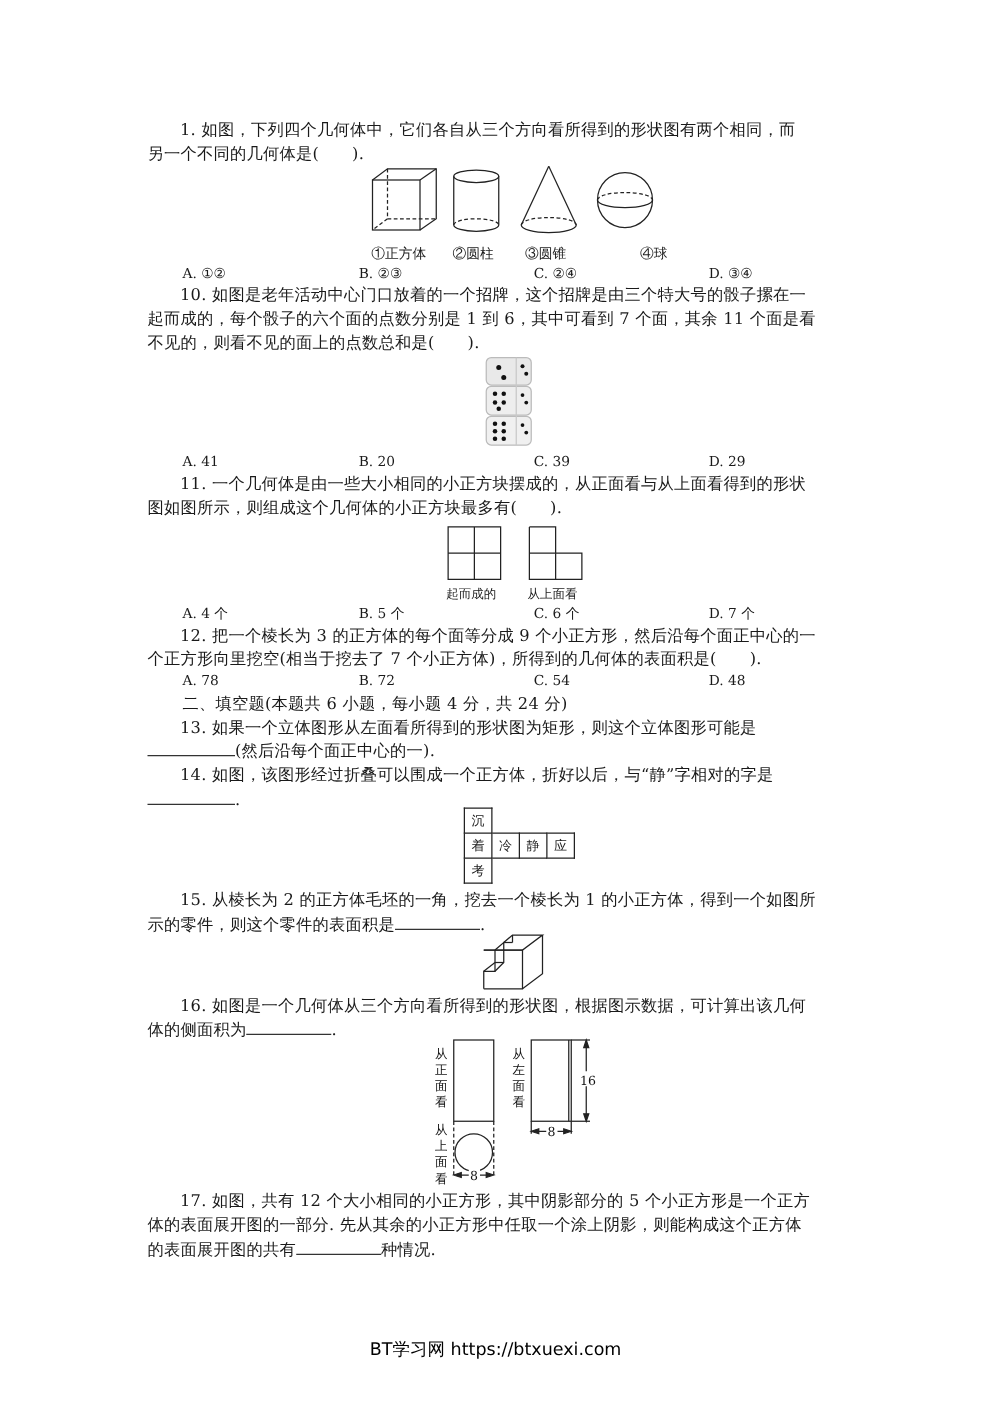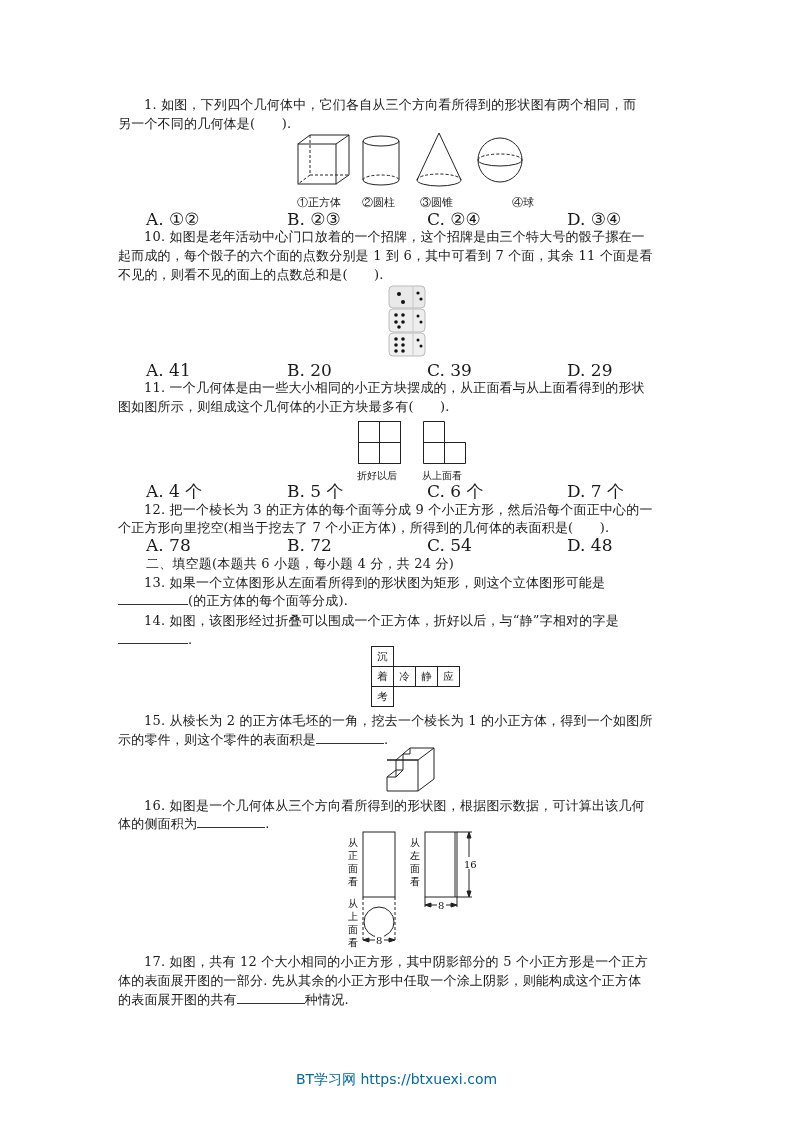--- a/index.html
+++ b/index.html
@@ -1,26 +1,26 @@
 <!DOCTYPE html>
 <html><head>
 <meta charset="utf-8">
 <style>
   html, body { margin:0; padding:0; background:#ffffff; }
   body { width:793px; height:1122px; position:relative; overflow:hidden;
          font-family:"DejaVu Serif","Liberation Serif",serif; color:#1a1a1a; }
   .line { position:absolute; left:118px; width:560px; font-size:13px; line-height:17px;
           white-space:nowrap; letter-spacing:0.2px; }
   .indent { left:144px; }
-  .opt { position:absolute; font-size:17px; line-height:16px; white-space:nowrap; }
+  .opt { position:absolute; font-size:11px; line-height:16px; white-space:nowrap; }
   .blank { display:inline-block; border-bottom:1px solid #333; height:12px; vertical-align:baseline; }
   .cap { position:absolute; font-size:11px; line-height:13px; white-space:nowrap; text-align:left; }
   svg { position:absolute; overflow:visible; }
   .footer { position:absolute; left:0; width:793px; top:1071px; text-align:center;
-            font-family:"DejaVu Sans","Liberation Sans",sans-serif; font-size:14px; color:#0369a1; }
+            font-family:"DejaVu Sans","Liberation Sans",sans-serif; font-size:14px; color:#000000; }
   .net td { border:1px solid #222; width:21px; height:19px; text-align:center;
             font-size:10.5px; padding:0; }
   .net td.empty { border:none; }
   .net { position:absolute; border-collapse:collapse; }
 </style>
 </head>
 <body>
 
 <div class="line indent" style="top:96px">1. 如图，下列四个几何体中，它们各自从三个方向看所得到的形状图有两个相同，而</div>
 <div class="line" style="top:115px">另一个不同的几何体是(　　).</div>
@@ -123,40 +123,40 @@
     <line x1="0.5" y1="21.5" x2="42.5" y2="21.5"></line>
   </g>
 </svg>
 <svg style="left:423px;top:421px" width="44" height="44" viewBox="0 0 44 44">
   <g fill="none" stroke="#222" stroke-width="1">
     <polyline points="0.5,0.5 21.5,0.5 21.5,21.5 42.5,21.5 42.5,42.5 0.5,42.5 0.5,0.5"></polyline>
     <line x1="0.5" y1="21.5" x2="21.5" y2="21.5"></line>
     <line x1="21.5" y1="21.5" x2="21.5" y2="42.5"></line>
   </g>
 </svg>
-<div class="cap" style="left:357px;top:469px;font-size:10px">折好以后</div>
+<div class="cap" style="left:357px;top:469px;font-size:10px">起而成的</div>
 <div class="cap" style="left:422px;top:469px;font-size:10px">从上面看</div>
 
 <div class="opt" style="left:146px;top:483px">A. 4 个</div>
 <div class="opt" style="left:287px;top:483px">B. 5 个</div>
 <div class="opt" style="left:427px;top:483px">C. 6 个</div>
 <div class="opt" style="left:567px;top:483px">D. 7 个</div>
 
 <div class="line indent" style="top:501px">12. 把一个棱长为 3 的正方体的每个面等分成 9 个小正方形，然后沿每个面正中心的一</div>
 <div class="line" style="top:519px">个正方形向里挖空(相当于挖去了 7 个小正方体)，所得到的几何体的表面积是(　　).</div>
 <div class="opt" style="left:146px;top:537px">A. 78</div>
 <div class="opt" style="left:287px;top:537px">B. 72</div>
 <div class="opt" style="left:427px;top:537px">C. 54</div>
 <div class="opt" style="left:567px;top:537px">D. 48</div>
 
 <div class="line" style="top:555px;left:146px">二、填空题(本题共 6 小题，每小题 4 分，共 24 分)</div>
 
 <div class="line indent" style="top:574px">13. 如果一个立体图形从左面看所得到的形状图为矩形，则这个立体图形可能是</div>
 <div class="line" style="top:592px">
-  <span class="blank" style="width:70px"></span><span>(的正方体的每个面等分成).</span>
+  <span class="blank" style="width:70px"></span><span>(然后沿每个面正中心的一).</span>
 </div>
 
 <div class="line indent" style="top:612px">14. 如图，该图形经过折叠可以围成一个正方体，折好以后，与“静”字相对的字是</div>
 <div class="line" style="top:631px">
   <span class="blank" style="width:70px"></span><span>.</span>
 </div>
 
 <table class="net" style="left:371px;top:646px">
   <tbody>
       <tr>

